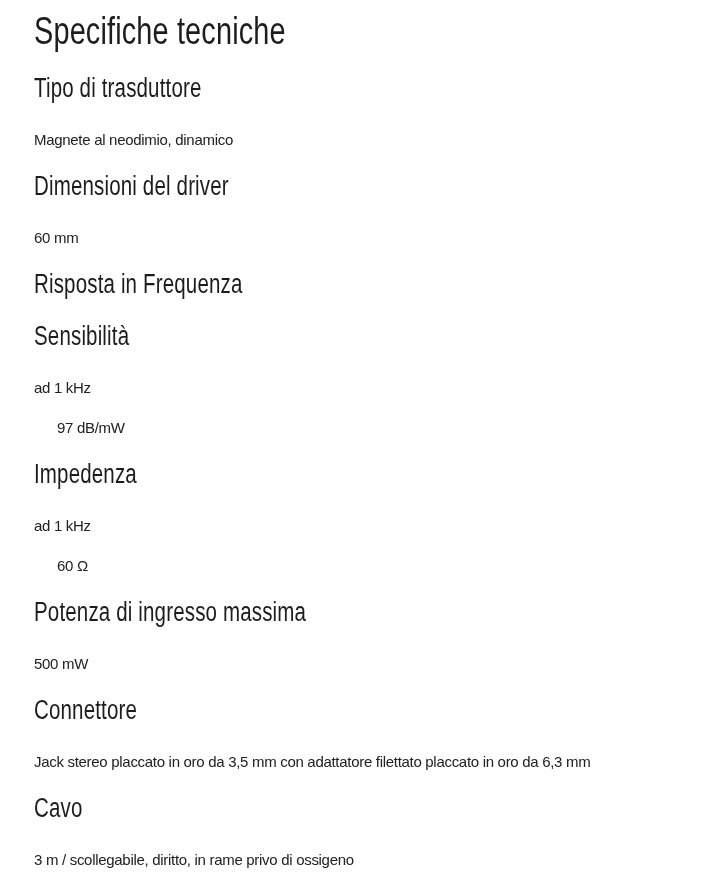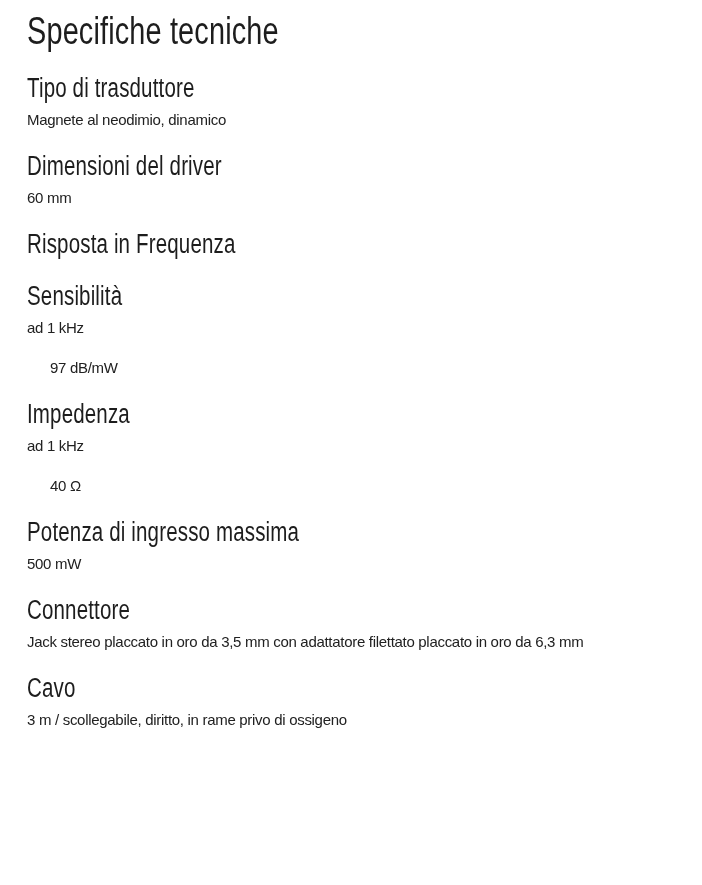--- a/index.html
+++ b/index.html
@@ -6,21 +6,21 @@
   html, body {
     width: 702px;
     height: 885px;
     background: #ffffff;
     font-family: "Liberation Sans", sans-serif;
     overflow: hidden;
   }
   .page {
     width: 702px;
     height: 885px;
-    padding: 9px 34px 0 27px;
+    padding: 9px 34px 0 34px;
   }
   .condensed {
     transform: scaleX(0.76);
     transform-origin: 0 50%;
     white-space: nowrap;
   }
   .title {
     font-size: 38px;
     line-height: 44px;
     font-weight: normal;
@@ -34,21 +34,21 @@
     color: #1d1d1d;
     margin-top: 18px;
     letter-spacing: 0.2px;
   }
   .spec-value {
     font-size: 15px;
     line-height: 22px;
     color: #212121;
     letter-spacing: -0.3px;
     white-space: nowrap;
-    margin-top: 4px;
+    margin-top: 24px;
   }
   .spec-value + .spec-value {
     margin-top: 18px;
     margin-left: 23px;
   }
 </style>
 </head>
 <body>
 
 <div class="page">
@@ -71,21 +71,21 @@
 
   <section class="spec">
     <h2 class="spec-label condensed">Sensibilità</h2>
     <p class="spec-value">ad 1 kHz</p>
     <p class="spec-value">97 dB/mW</p>
   </section>
 
   <section class="spec">
     <h2 class="spec-label condensed">Impedenza</h2>
     <p class="spec-value">ad 1 kHz</p>
-    <p class="spec-value">40 Ω</p>
+    <p class="spec-value">60 Ω</p>
   </section>
 
   <section class="spec">
     <h2 class="spec-label condensed">Potenza di ingresso massima</h2>
     <p class="spec-value">500 mW</p>
   </section>
 
 
   <section class="spec">
     <h2 class="spec-label condensed">Connettore</h2>

